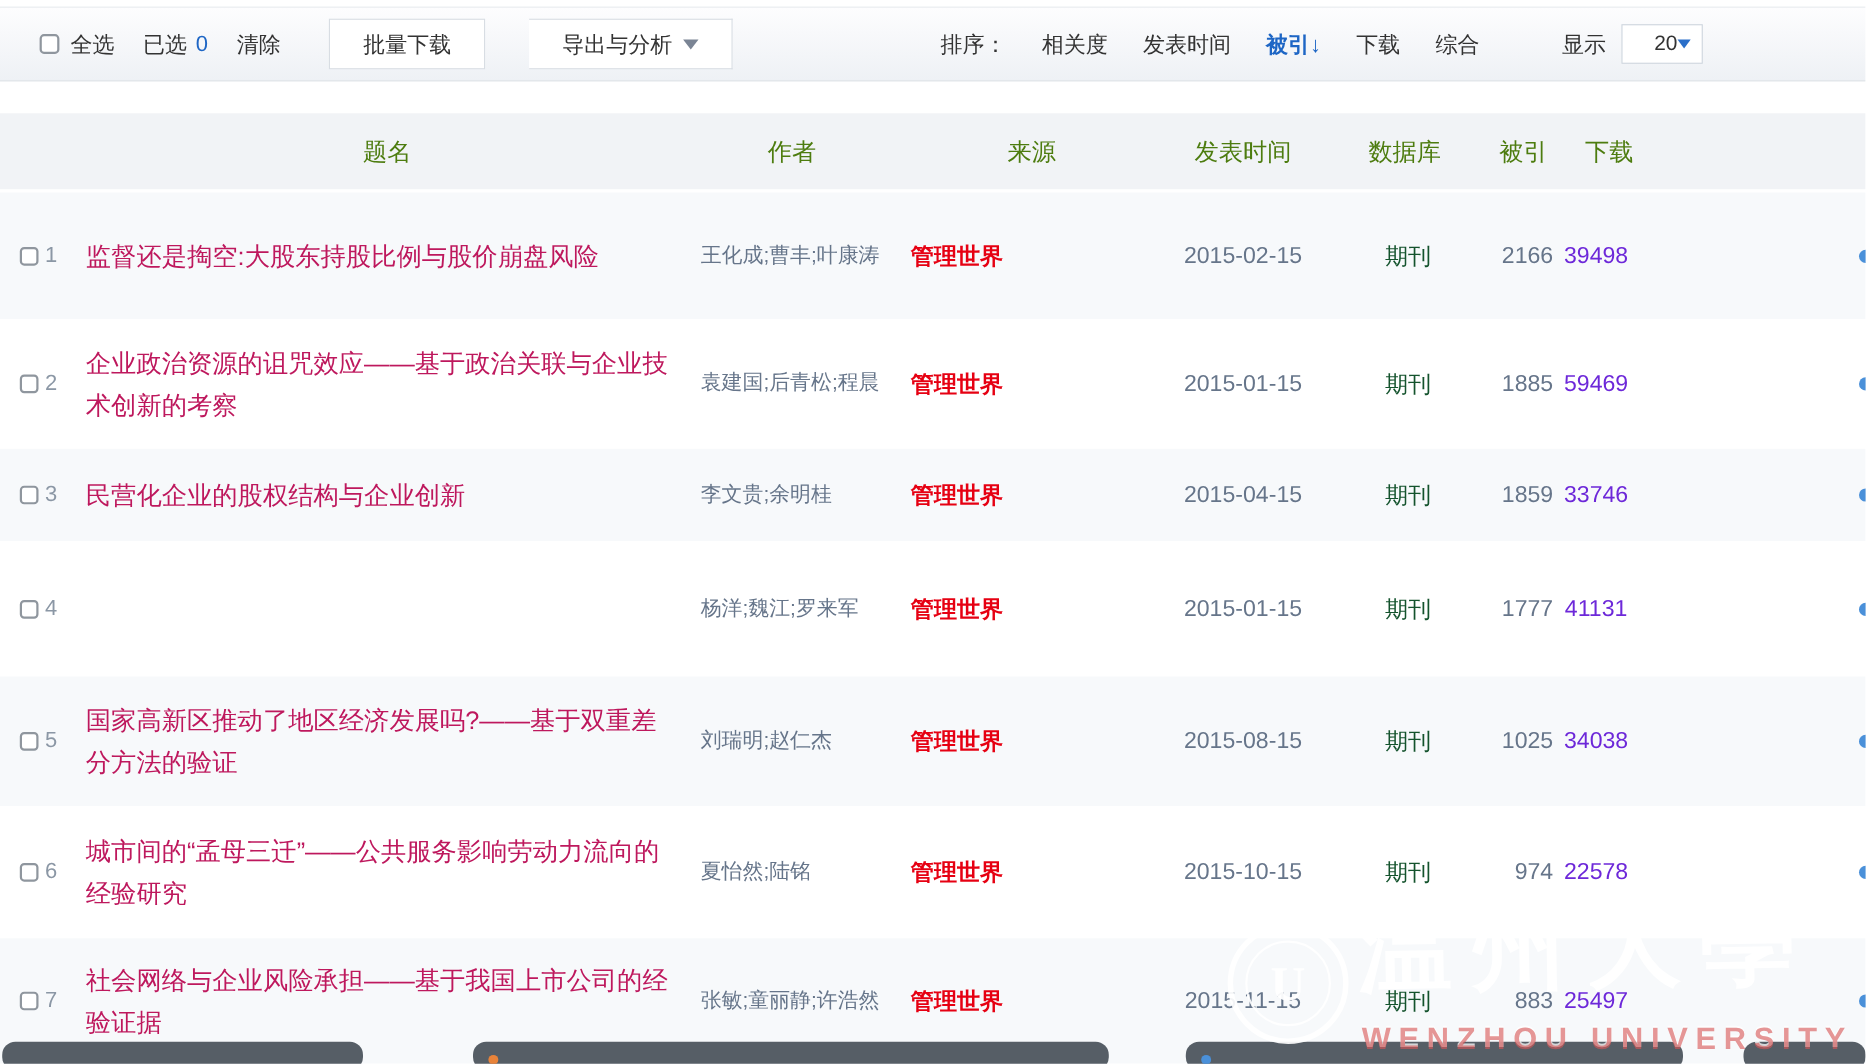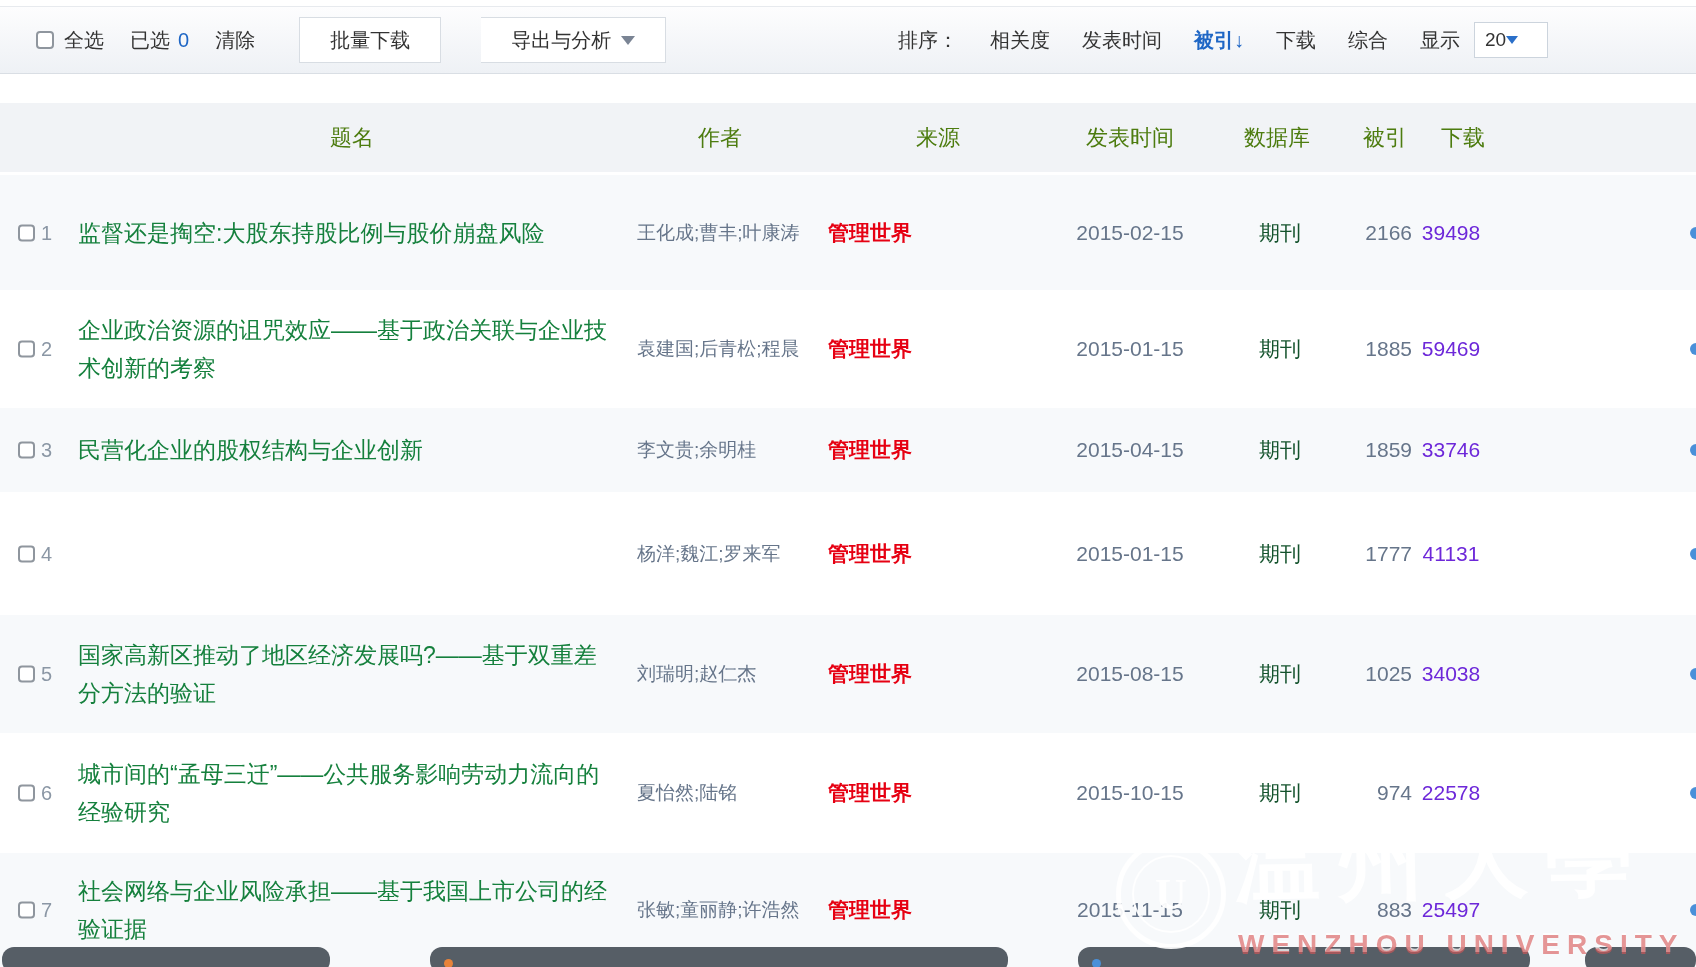--- a/index.html
+++ b/index.html
@@ -22,37 +22,37 @@
     display:flex; align-items:center; justify-content:center; padding:0 30px; cursor:pointer; }
   .tb-btn + .tb-btn { border-left:none; }
   .caret-down { display:inline-block; margin-left:10px; width:0; height:0;
     border-left:7px solid transparent; border-right:7px solid transparent; border-top:9px solid #7a8494; }
   .tb-right { margin-left:auto; display:flex; align-items:center; gap:32px; padding-right:148px; }
   .sort-opt { font-size:20px; color:#333; cursor:pointer;text-align:right; }
   .sort-opt.active { color:#1e66c5; font-weight:bold; }
   .sort-arrow { color:#1e66c5; font-weight:bold; font-size:20px; }
   .page-size { display:flex; align-items:center; gap:14px; }
   .select-box { width:74px; height:36px; background:#fff; border:1px solid #ccd4dd;
-    display:flex; align-items:center; justify-content:flex-start; padding:0 10px; cursor:pointer; }
+    display:flex; align-items:center; justify-content:flex-end; padding:0 10px; cursor:pointer; }
   .select-box .val { font-size:19px; color:#333; }
   .select-box .caret { width:0; height:0; border-left:6px solid transparent; border-right:6px solid transparent; border-top:8px solid #2a6fc9; }
 
   
   .thead { position:absolute; left:0; top:103px; width:1696px; height:69px; background:#f1f3f6; }
   .th { position:absolute; top:0; height:69px; display:flex; align-items:center; font-size:22px; color:#4d7c0f; }
 
   
   #rows { position:absolute; left:0; top:175px; width:1696px; }
   .row { position:relative; width:1696px; }
   .row.odd { background:#f7f9fb; }
   .row.even { background:#fff; }
   .cell { position:absolute; top:50%; transform:translateY(-50%); }
   .c-check { left:18px; display:flex; align-items:center; gap:6px; }
   .row-idx { font-size:20px; color:#8b97a5; }
-  .c-title { left:78px; width:535px; font-size:23px; color:#15803d; line-height:38px; cursor:pointer; }
+  .c-title { left:78px; width:535px; font-size:23px; color:#be185d; line-height:38px; cursor:pointer; }
   .c-authors { left:637px; width:185px; font-size:19px; color:#66758a; line-height:26px; }
   .c-source { left:828px; width:140px; font-size:21px; color:#e60012; font-weight:600; cursor:pointer; }
   .c-date { left:1060px; width:140px; text-align:center; font-size:21px; color:#66758a; }
   .c-db { left:1240px; width:80px; text-align:center; font-size:21px; color:#14532d; }
   .c-cited { left:1320px; width:92px; text-align:right; font-size:21px; color:#66758a; }
   .c-down { left:1405px; width:92px; text-align:center; font-size:21px; color:#6d28d9; }
   .edge-icon { position:absolute; right:-6px; top:50%; transform:translateY(-50%);
     width:12px; height:12px; border-radius:50%; background:#4a90d9; }
 
   
@@ -102,21 +102,21 @@
     <div class="tb-right">
       <span class="sort-opt" style="cursor:default;">排序：</span>
       <span class="sort-opt">相关度</span>
       <span class="sort-opt">发表时间</span>
       <span>
         <span class="sort-opt active">被引</span><span class="sort-arrow">↓</span>
       </span>
       <span class="sort-opt">下载</span>
       <span class="sort-opt">综合</span>
       <span class="page-size">
-        <span class="sort-opt" style="cursor:default;">显示</span>
+        <span class="sort-opt" style="cursor:default;margin-left:43px;">显示</span>
         <span class="select-box">
           <span class="val">20</span>
           <span class="caret"></span>
         </span>
       </span>
     </div>
   </div>
 
   <div class="thead">
     <div class="th" style="left:330px;">题名</div>

